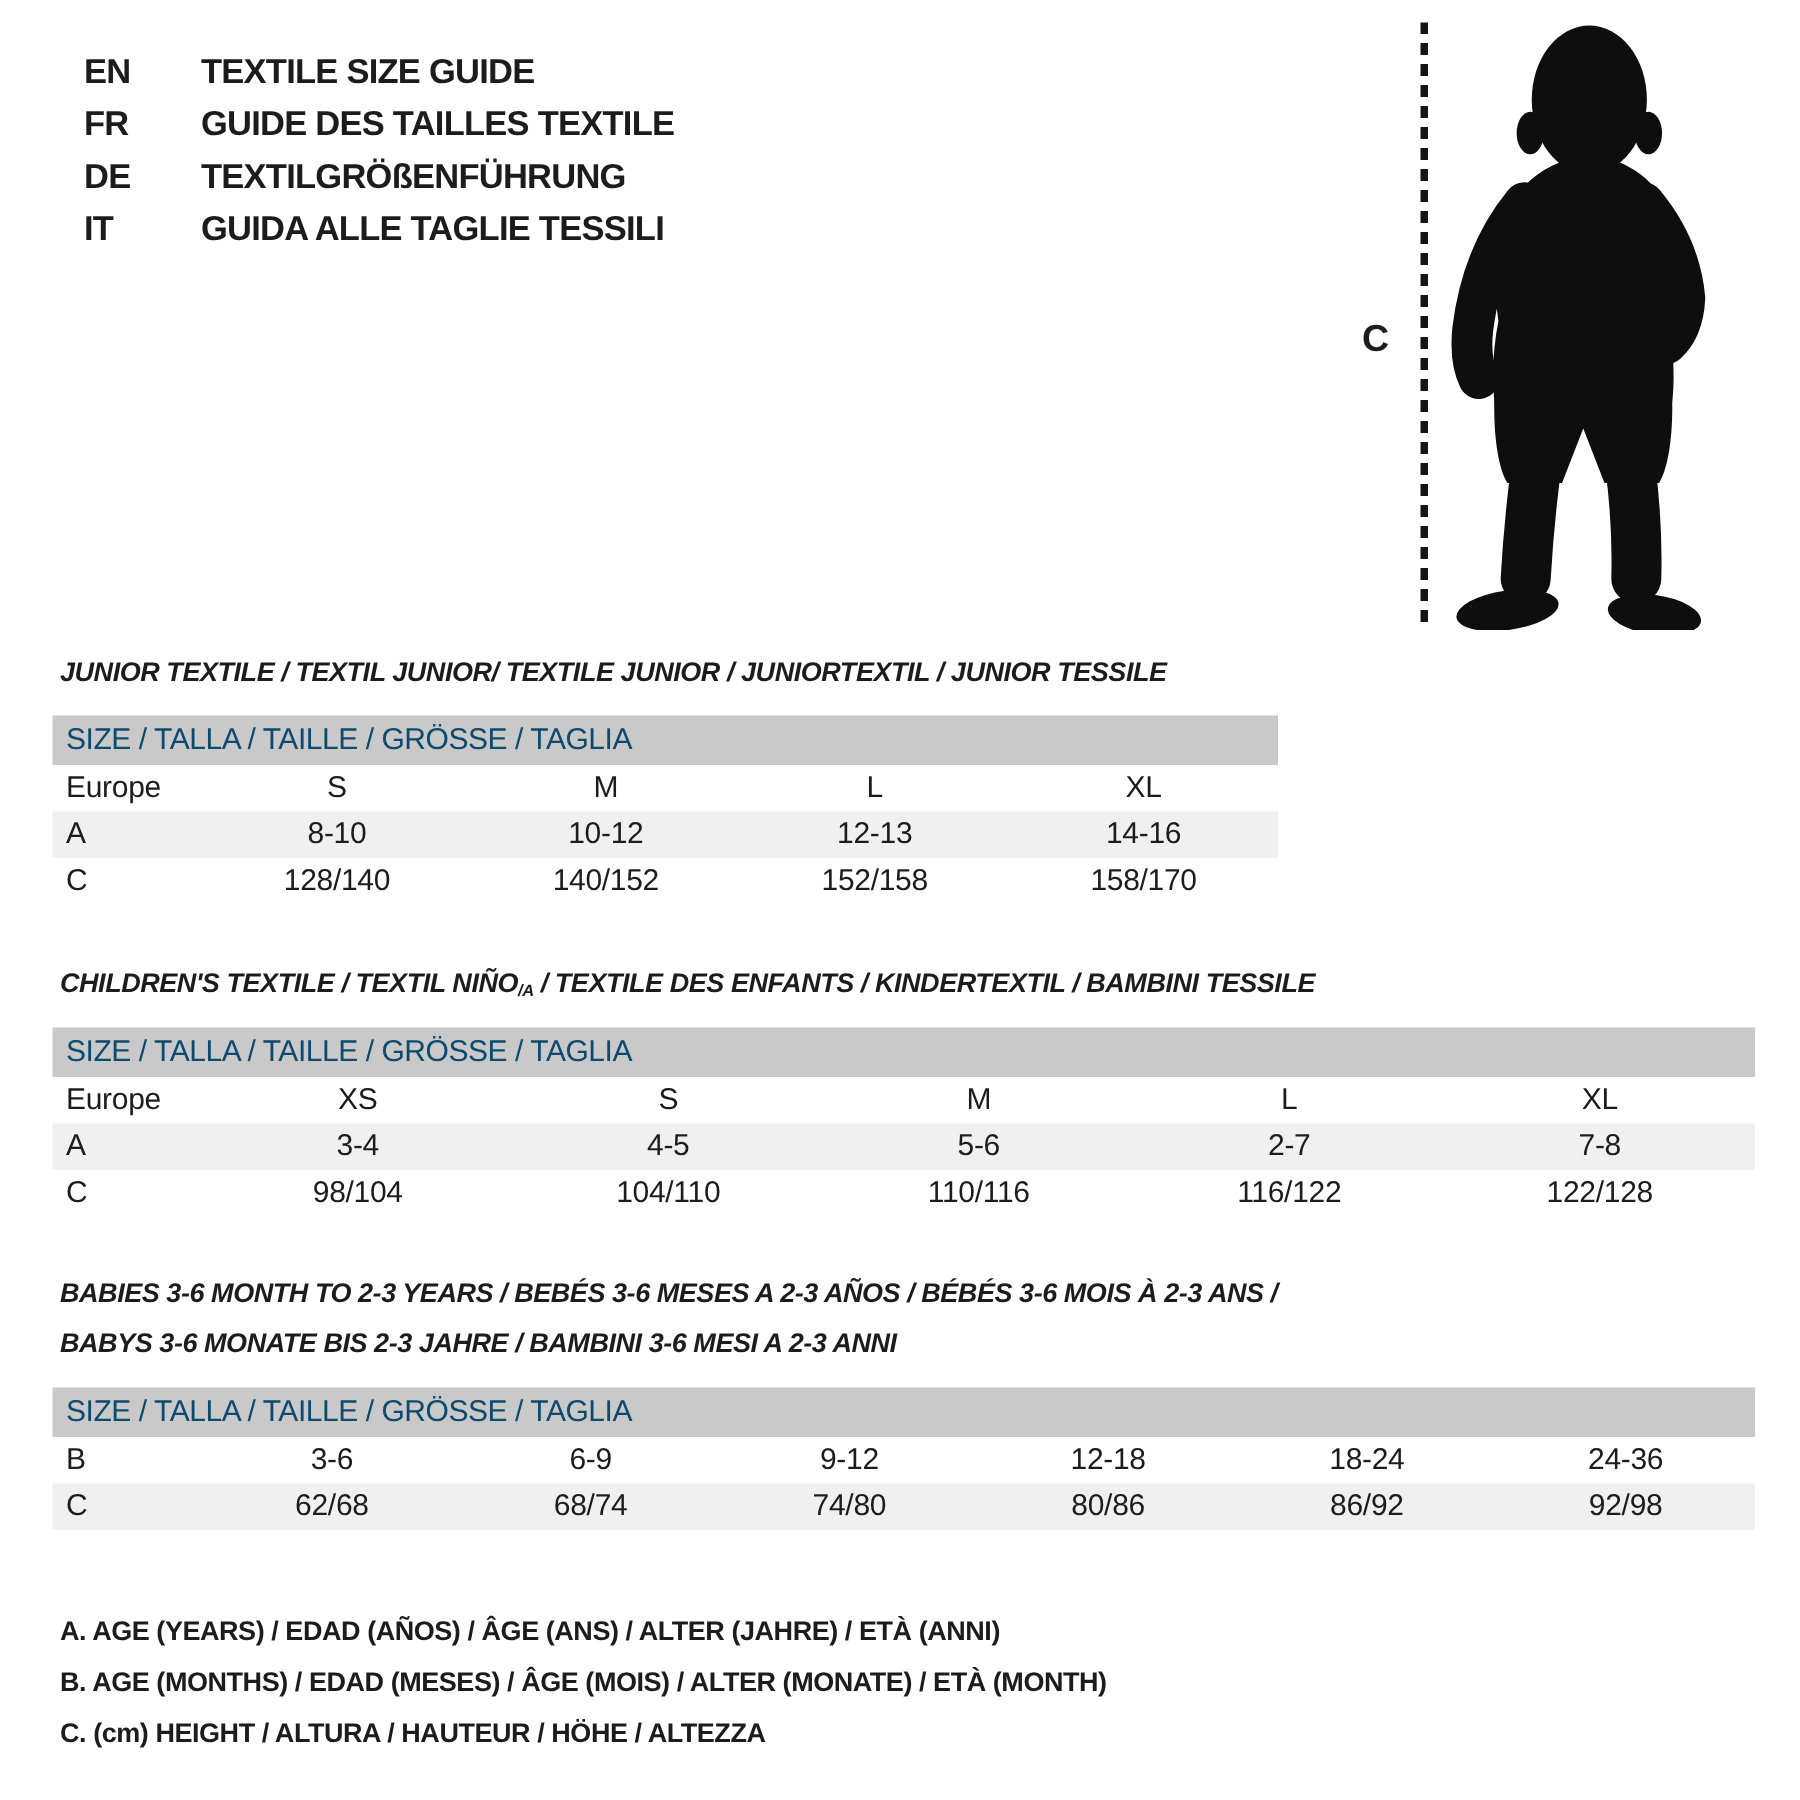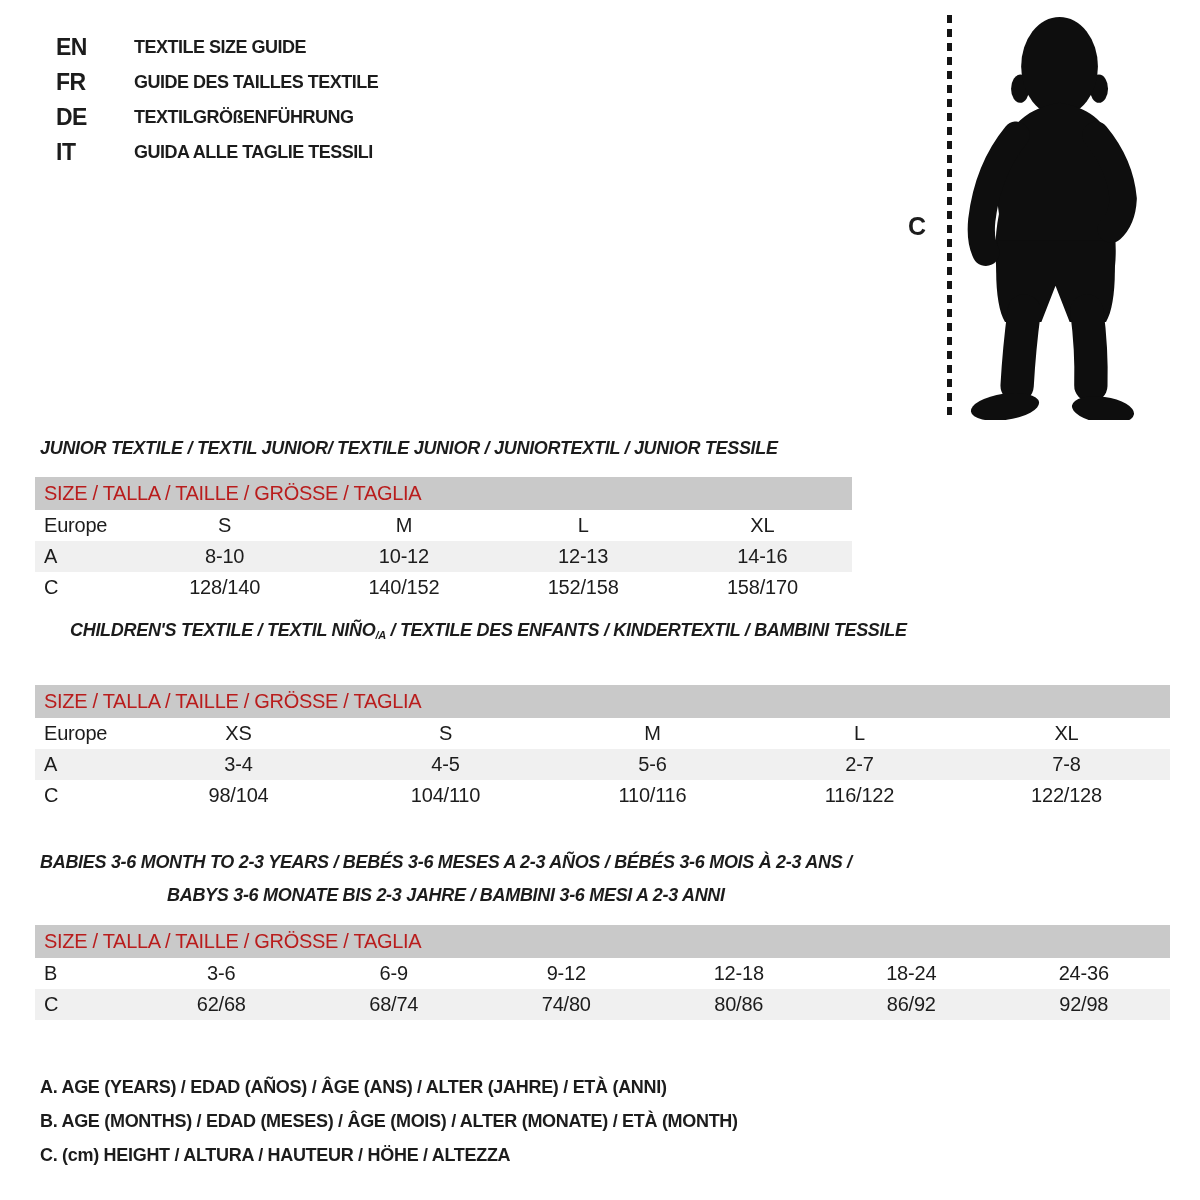--- a/index.html
+++ b/index.html
@@ -9,21 +9,21 @@
     background:#ffffff;
     color:#1c1c1c;
     font-family:"Liberation Sans","DejaVu Sans",sans-serif;
     overflow:hidden;
   }
 
   
   .lang-list { position:absolute; left:40px; top:30px; }
   .lang-row { display:flex; height:35px; align-items:center;margin-left:16px; }
   .lang-code { width:78px; font-weight:700; font-size:23px; letter-spacing:-0.5px; }
-  .lang-label { font-weight:700; font-size:18px; letter-spacing:-0.5px; }
+  .lang-label { font-weight:700; font-size:23px; letter-spacing:-0.5px; }
 
   
   .measure-line {
     position:absolute; left:947px; top:15px; width:5px; height:402px;
     background:repeating-linear-gradient(to bottom,#141414 0 8px,transparent 8px 14px);
   }
   .measure-label {
     position:absolute; left:908px; top:212px;
     font-weight:700; font-size:25px;
   }
@@ -31,33 +31,33 @@
 
   
   .section-title {
     position:absolute; left:40px;
     font-weight:700; font-size:18px; letter-spacing:-0.3px;
     white-space:nowrap;
     font-style:italic;
   }
   .section-title .sub { font-size:11px; vertical-align:-3px; }
   .title-junior   { top:438px; }
-  .title-children { top:620px;margin-left:30px; }
-  .title-babies   { top:846px; line-height:33px;text-align:center; }
+  .title-children { top:645px; }
+  .title-babies   { top:846px; line-height:33px; }
 
   
   .size-table { position:absolute; left:35px; }
   .t-junior   { top:477px; width:817px; }
   .t-children { top:685px; width:1135px; }
   .t-babies   { top:925px; width:1135px; }
 
   .table-bar {
     height:33px; background:#c9c9c9;
     display:flex; align-items:center; padding-left:9px;
-    font-size:20px; letter-spacing:-0.3px; color:#b91c1c;
+    font-size:20px; letter-spacing:-0.3px; color:#0c4a6e;
   }
   .trow { display:grid; height:31px; align-items:center; font-size:20px; letter-spacing:-0.2px; }
   .cols4 { grid-template-columns:100px repeat(4,1fr); }
   .cols5 { grid-template-columns:100px repeat(5,1fr); }
   .cols6 { grid-template-columns:100px repeat(6,1fr); }
   .trow .lbl { padding-left:9px; text-align:left; }
   .trow .val { text-align:center; }
   .stripe { background:#f0f0f0; }
 
   

